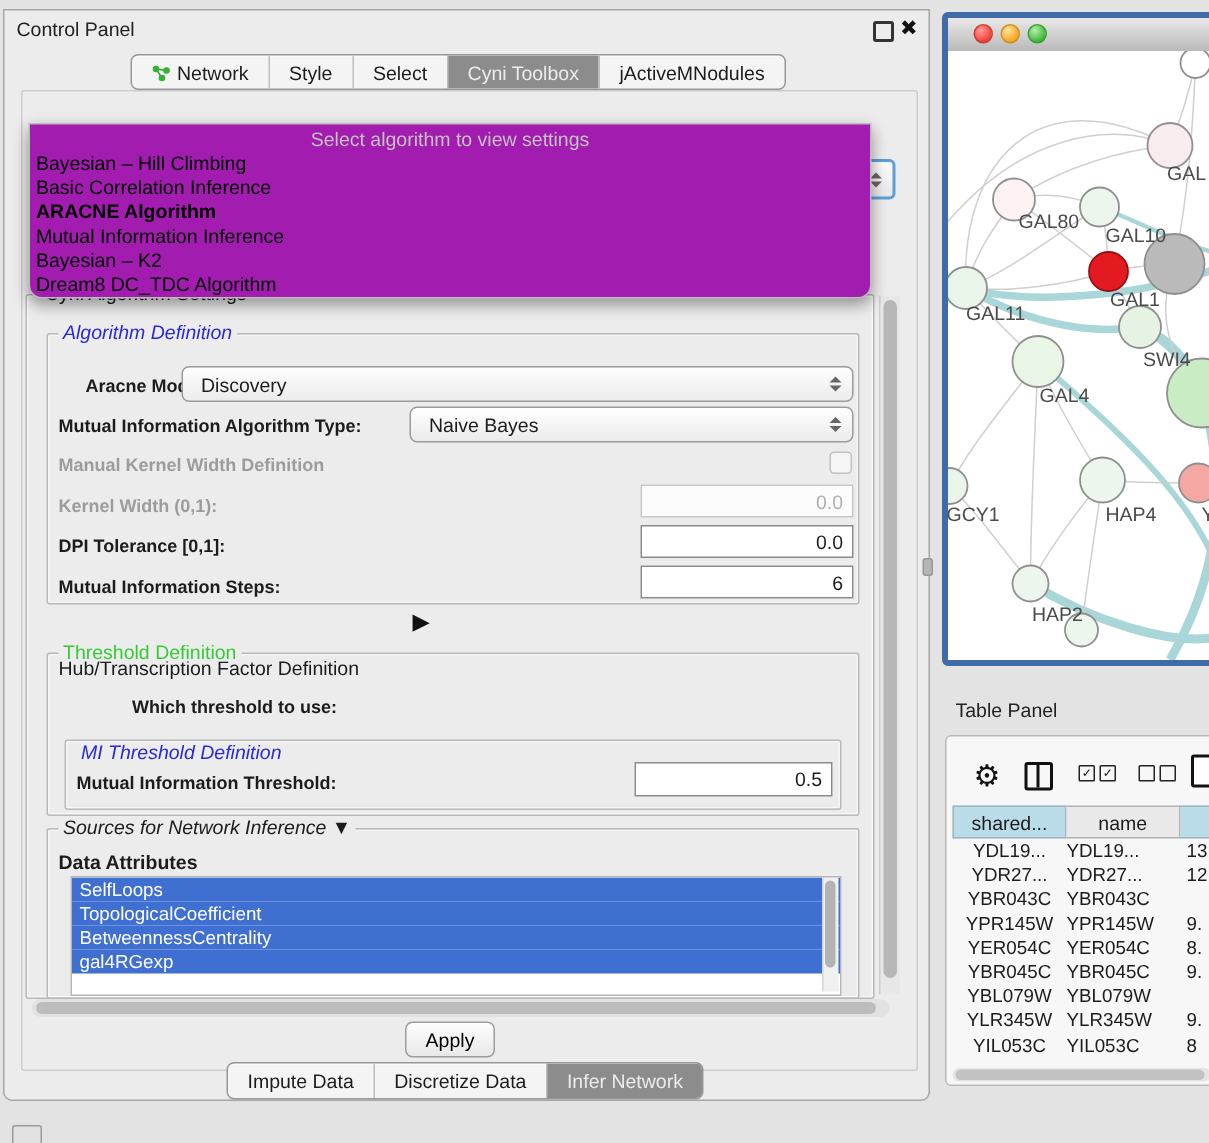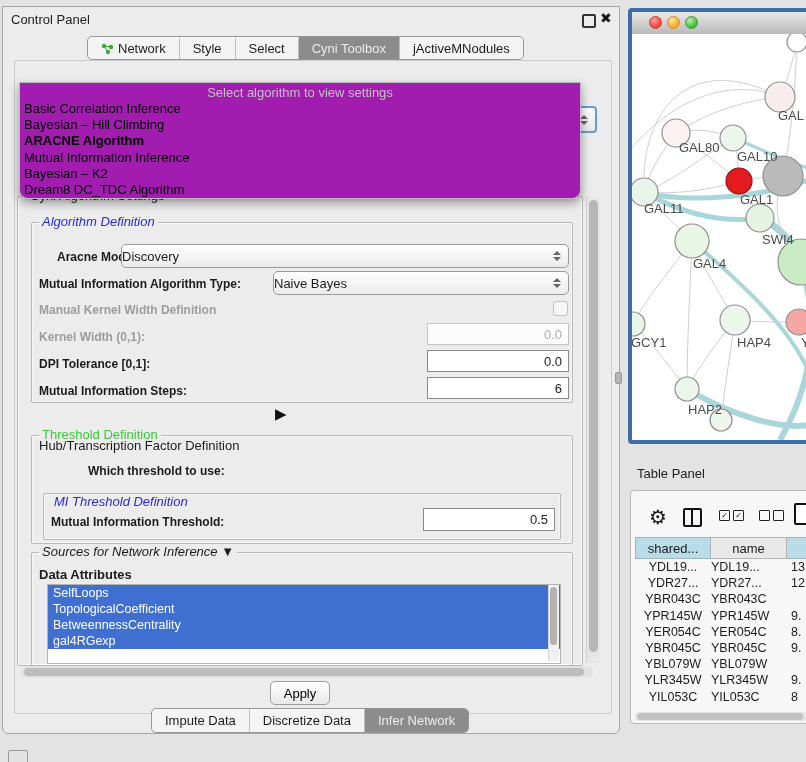--- a/index.html
+++ b/index.html
@@ -39,21 +39,21 @@
   .legend{position:absolute;font-size:13px;background:#ececec;padding:0 3px;line-height:13px;}
   .legend.blue{color:#2a2ad4;font-style:italic;}
   .legend.green{color:#35cb35;}
   .legend.dark{color:#1c1c1c;}
 
   .flabel{position:absolute;font-size:12px;font-weight:bold;color:#1c1c1c;white-space:nowrap;}
   .flabel.dis{color:#9c9c9c;}
   .plain{font-weight:normal;font-size:13px;}
 
   .combo{position:absolute;border:1px solid #9b9b9b;border-radius:5px;background:linear-gradient(#ffffff,#ebebeb);
-         display:flex;align-items:center;font-size:13px;box-sizing:border-box;text-align:right;}
+         display:flex;align-items:center;font-size:13px;padding-left:12px;box-sizing:border-box;text-align:right;}
   .stepper{position:absolute;right:7px;top:50%;transform:translateY(-50%);display:flex;flex-direction:column;gap:2px;}
   .tri-up{width:0;height:0;border-left:4px solid transparent;border-right:4px solid transparent;border-bottom:4px solid #666;}
   .tri-dn{width:0;height:0;border-left:4px solid transparent;border-right:4px solid transparent;border-top:4px solid #666;}
 
   .tfield{position:absolute;background:#fff;border:1px solid #8a8a8a;display:flex;align-items:center;
           justify-content:flex-end;font-size:13px;padding-right:6px;box-sizing:border-box;}
   .tfield.dis{border-color:#c6c6c6;color:#aeaeae;background:#fcfcfc;}
 
   .checkbox{position:absolute;width:13px;height:13px;border:1px solid #c2c2c2;border-radius:3px;background:#f5f5f5;}
 
@@ -156,22 +156,22 @@
     <div class="combo-sliver"></div>
     <div class="focus-peek">
       <span class="stepper">
           <span class="tri-up"></span>
           <span class="tri-dn"></span>
         </span>
     </div>
 
     <div class="popup">
       <div class="popup-head">Select algorithm to view settings</div>
+      <div class="popup-item">Bayesian – Hill Climbing</div>
       <div class="popup-item">Basic Correlation Inference</div>
-      <div class="popup-item">Bayesian – Hill Climbing</div>
       <div class="popup-item bold">ARACNE Algorithm</div>
       <div class="popup-item">Mutual Information Inference</div>
       <div class="popup-item">Bayesian – K2</div>
       <div class="popup-item">Dream8 DC_TDC Algorithm</div>
     </div>
 
     <div class="fset" style="left:14px;top:189px;width:564px;height:468px;"></div>
     <div class="legend dark" style="left:24px;top:182px;">Cyni Algorithm Settings</div>
 
     <div class="fset" style="left:28px;top:215px;width:540px;height:179px;"></div>

